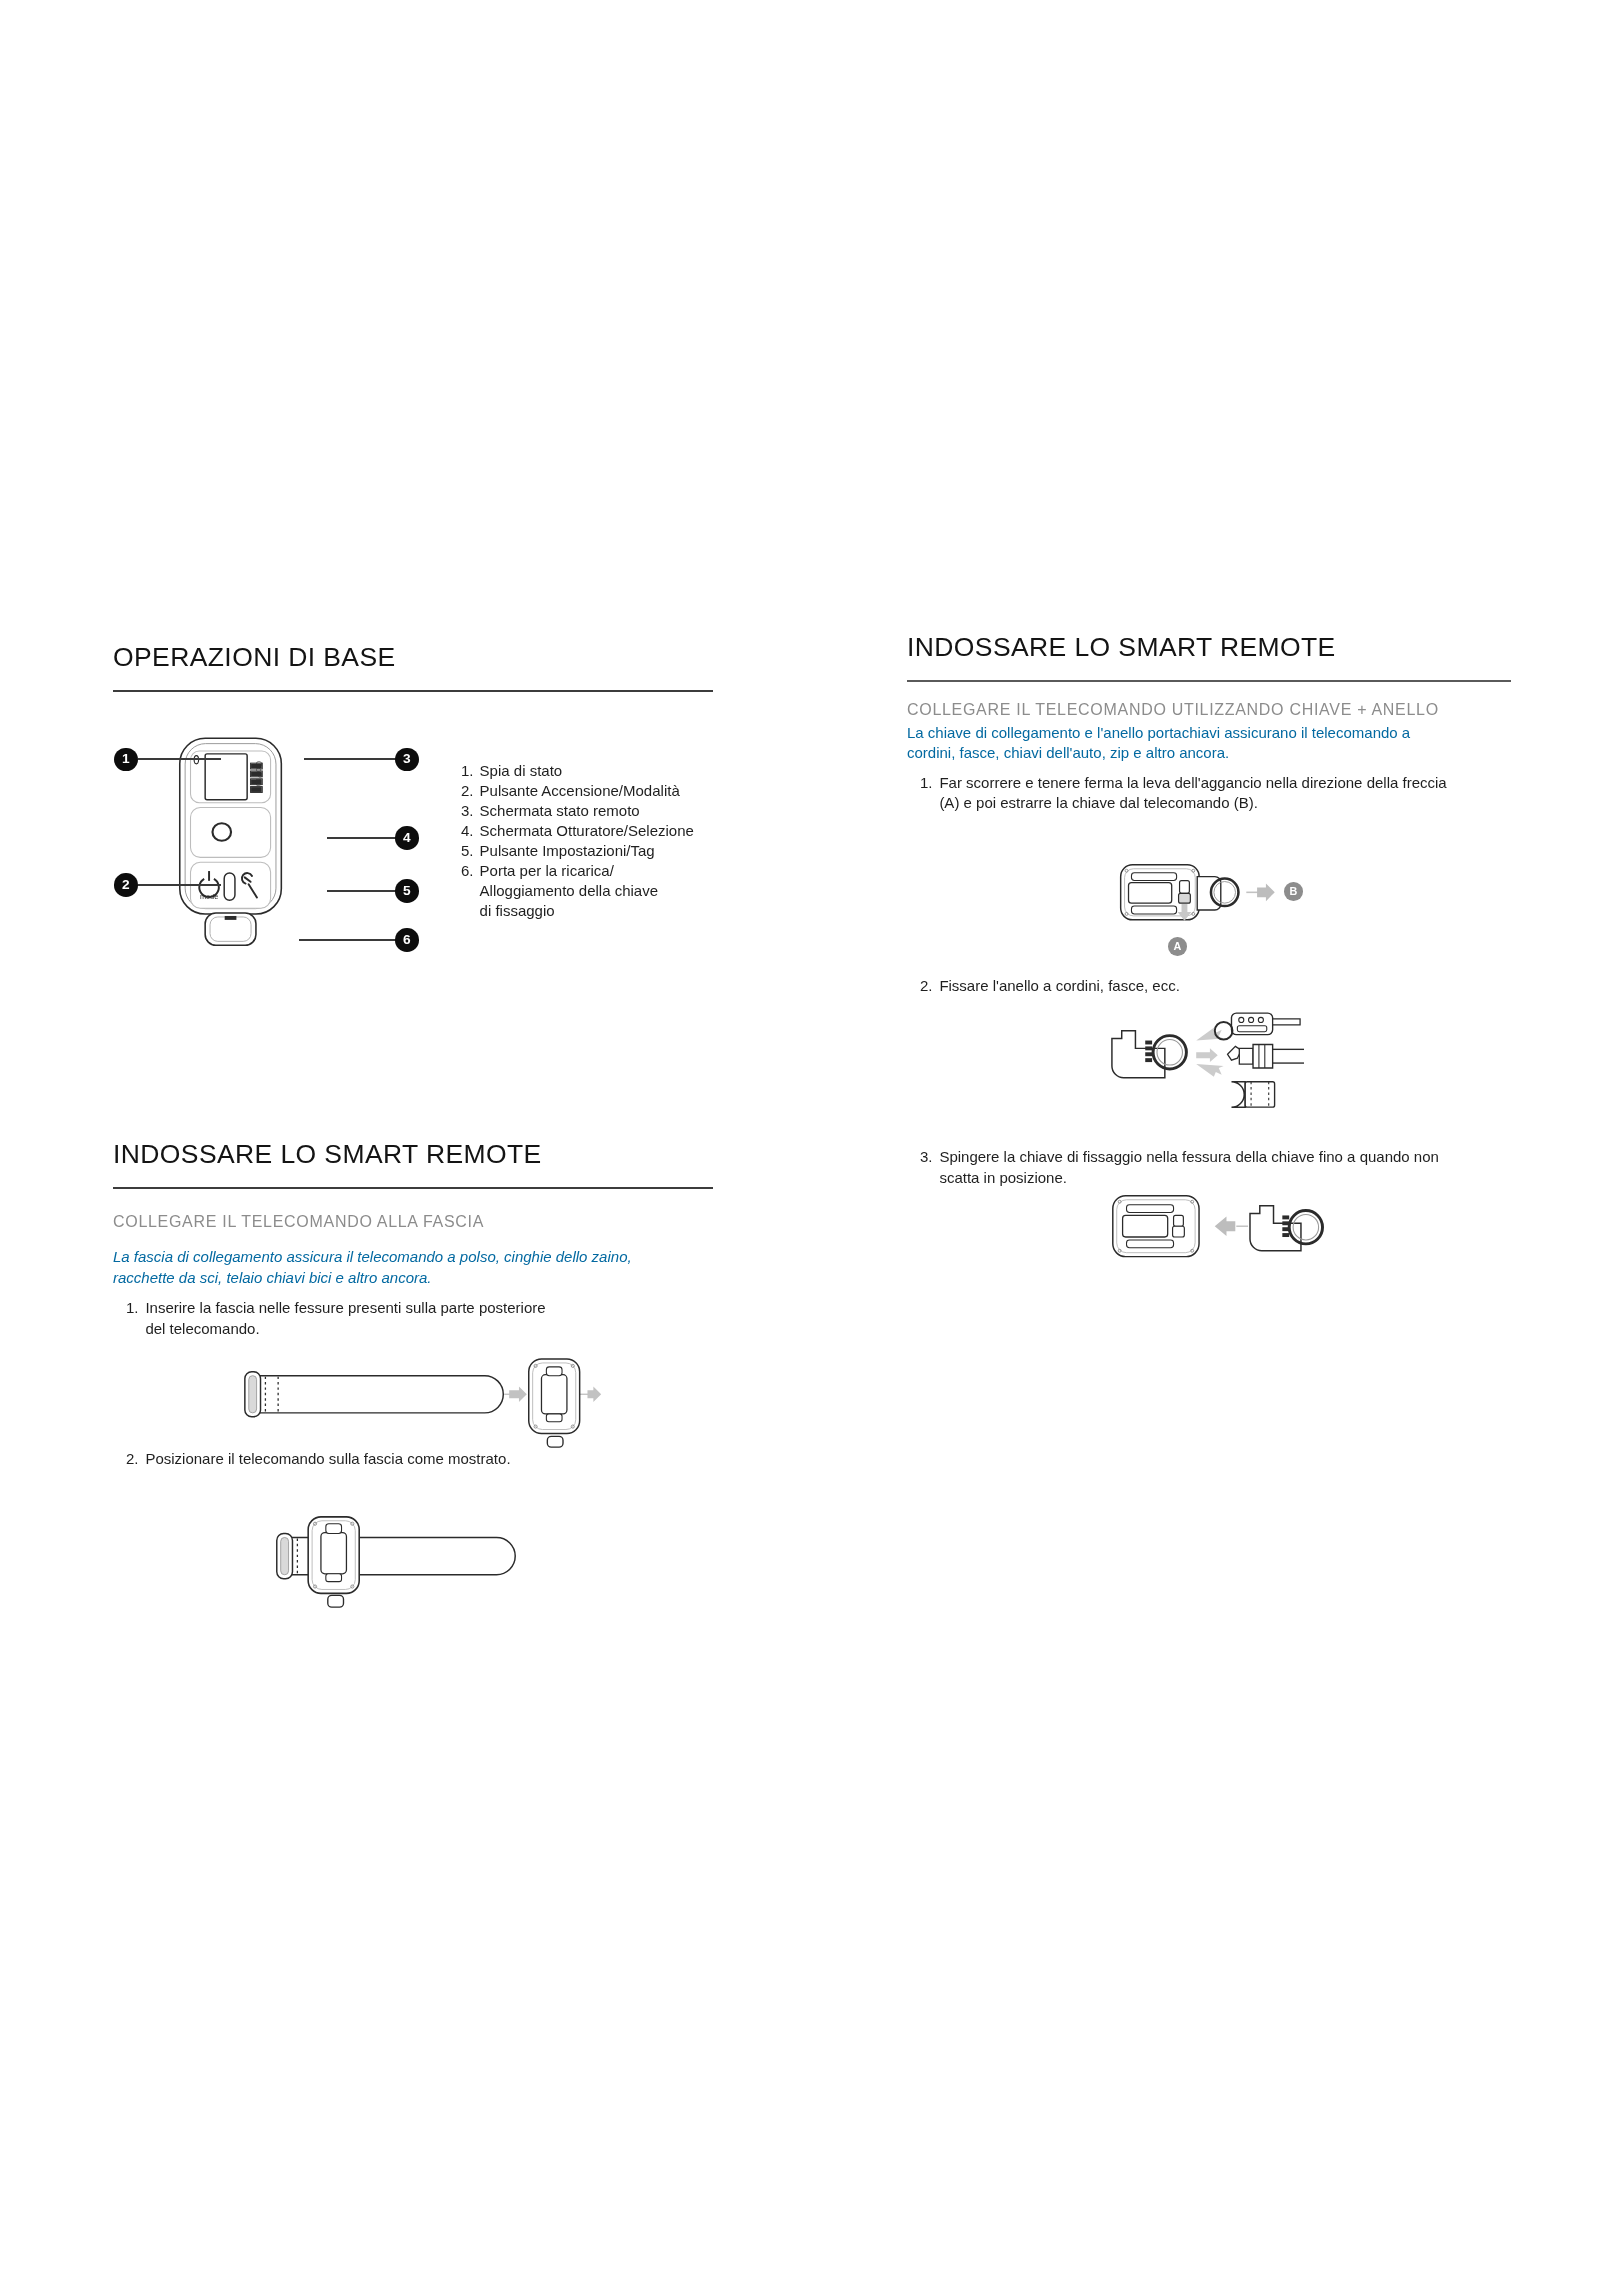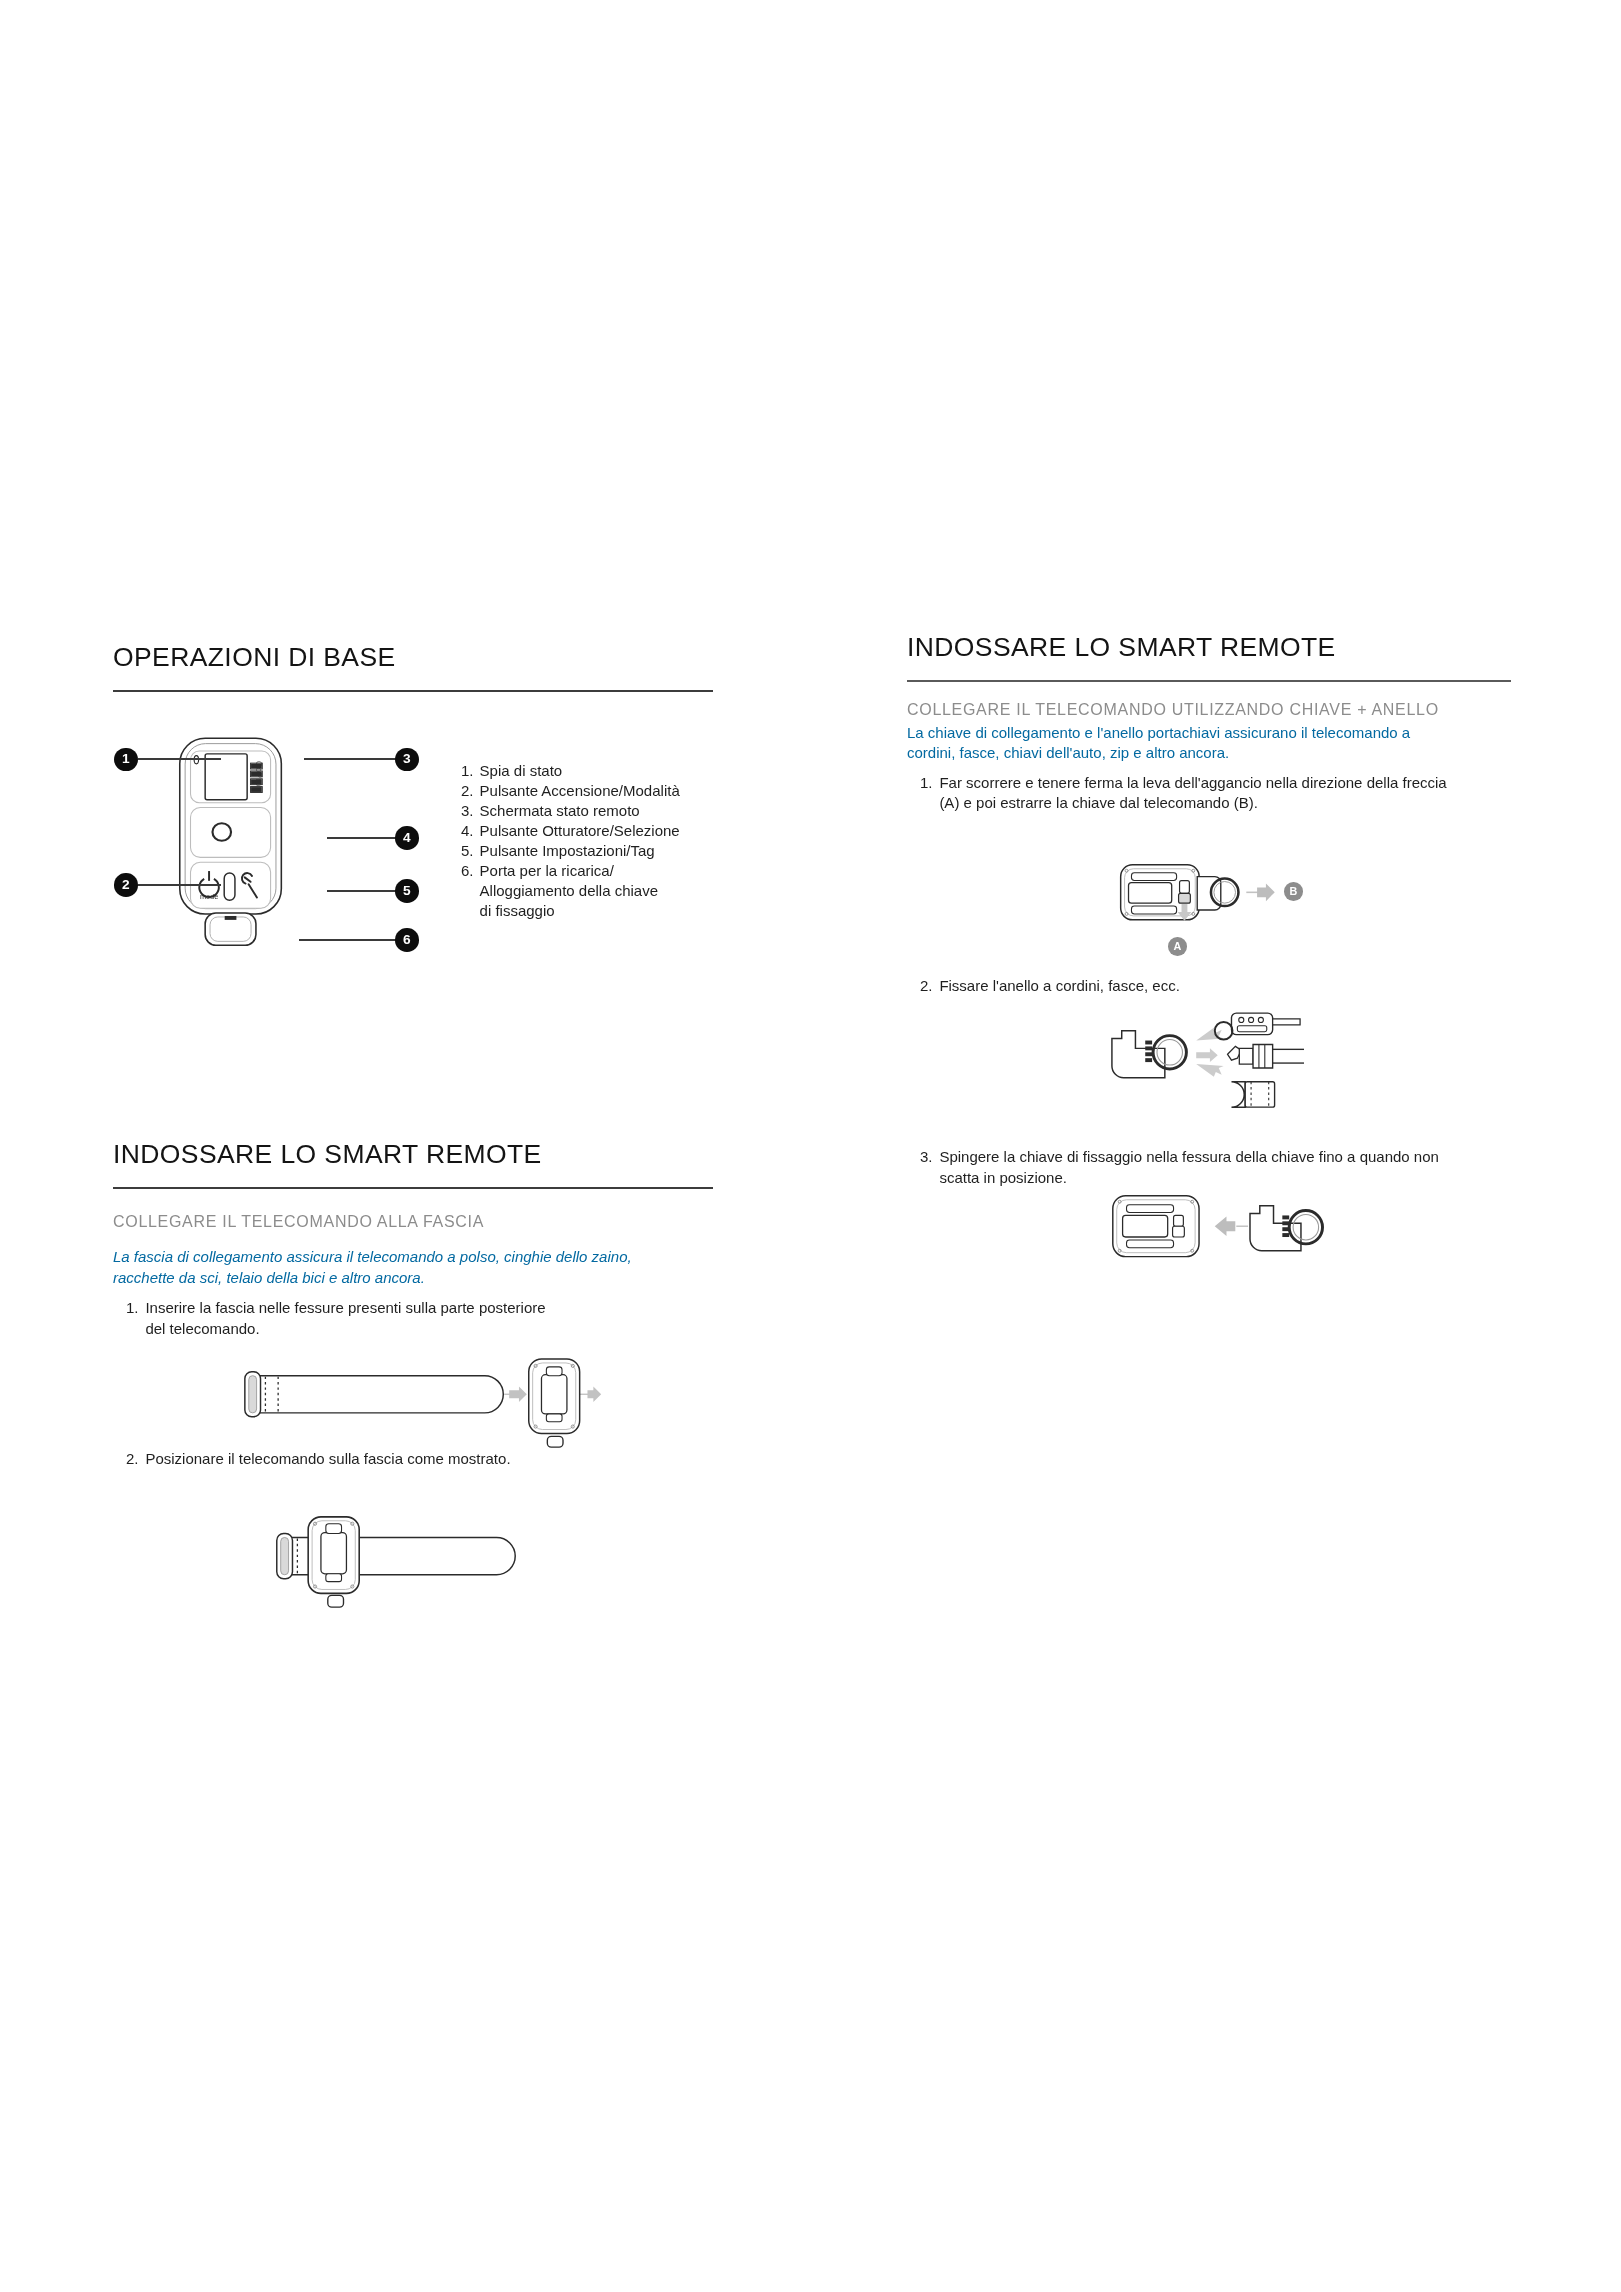--- a/index.html
+++ b/index.html
@@ -189,21 +189,21 @@
         <div class="row">
           <span class="n">2.</span>
           <span class="t">Pulsante Accensione/Modalità</span>
         </div>
         <div class="row">
           <span class="n">3.</span>
           <span class="t">Schermata stato remoto</span>
         </div>
         <div class="row">
           <span class="n">4.</span>
-          <span class="t">Pulsante Otturatore/Selezione</span>
+          <span class="t">Schermata Otturatore/Selezione</span>
         </div>
         <div class="row">
           <span class="n">5.</span>
           <span class="t">Pulsante Impostazioni/Tag</span>
         </div>
         <div class="row">
           <span class="n">6.</span>
           <span class="t">Porta per la ricarica/</span>
         </div>
         <div class="cont">Alloggiamento della chiave</div>
@@ -213,21 +213,21 @@
 
     <div style="position:absolute; top:1139px; left:0; width:600px;">
       <div class="sec-title">INDOSSARE LO SMART REMOTE</div>
       <div class="sec-rule"></div>
     </div>
 
     <div style="position:absolute; top:1213px; left:0; width:600px;">
       <div class="sub-title">COLLEGARE IL TELECOMANDO ALLA FASCIA</div>
       <div class="para" style="margin-top:16px;font-style:italic;">
         <div>La fascia di collegamento assicura il telecomando a polso, cinghie dello zaino,</div>
-        <div>racchette da sci, telaio della bici e altro ancora.</div>
+        <div>racchette da sci, telaio chiavi bici e altro ancora.</div>
       </div>
       <div class="step" style="margin-top:9.8px; padding-left:3.9px;">
         <span class="num">1.</span>
         <span class="txt">
           <span style="display:block">Inserire la fascia nelle fessure presenti sulla parte posteriore</span>
           <span style="display:block">del telecomando.</span>
         </span>
       </div>
     </div>
 

